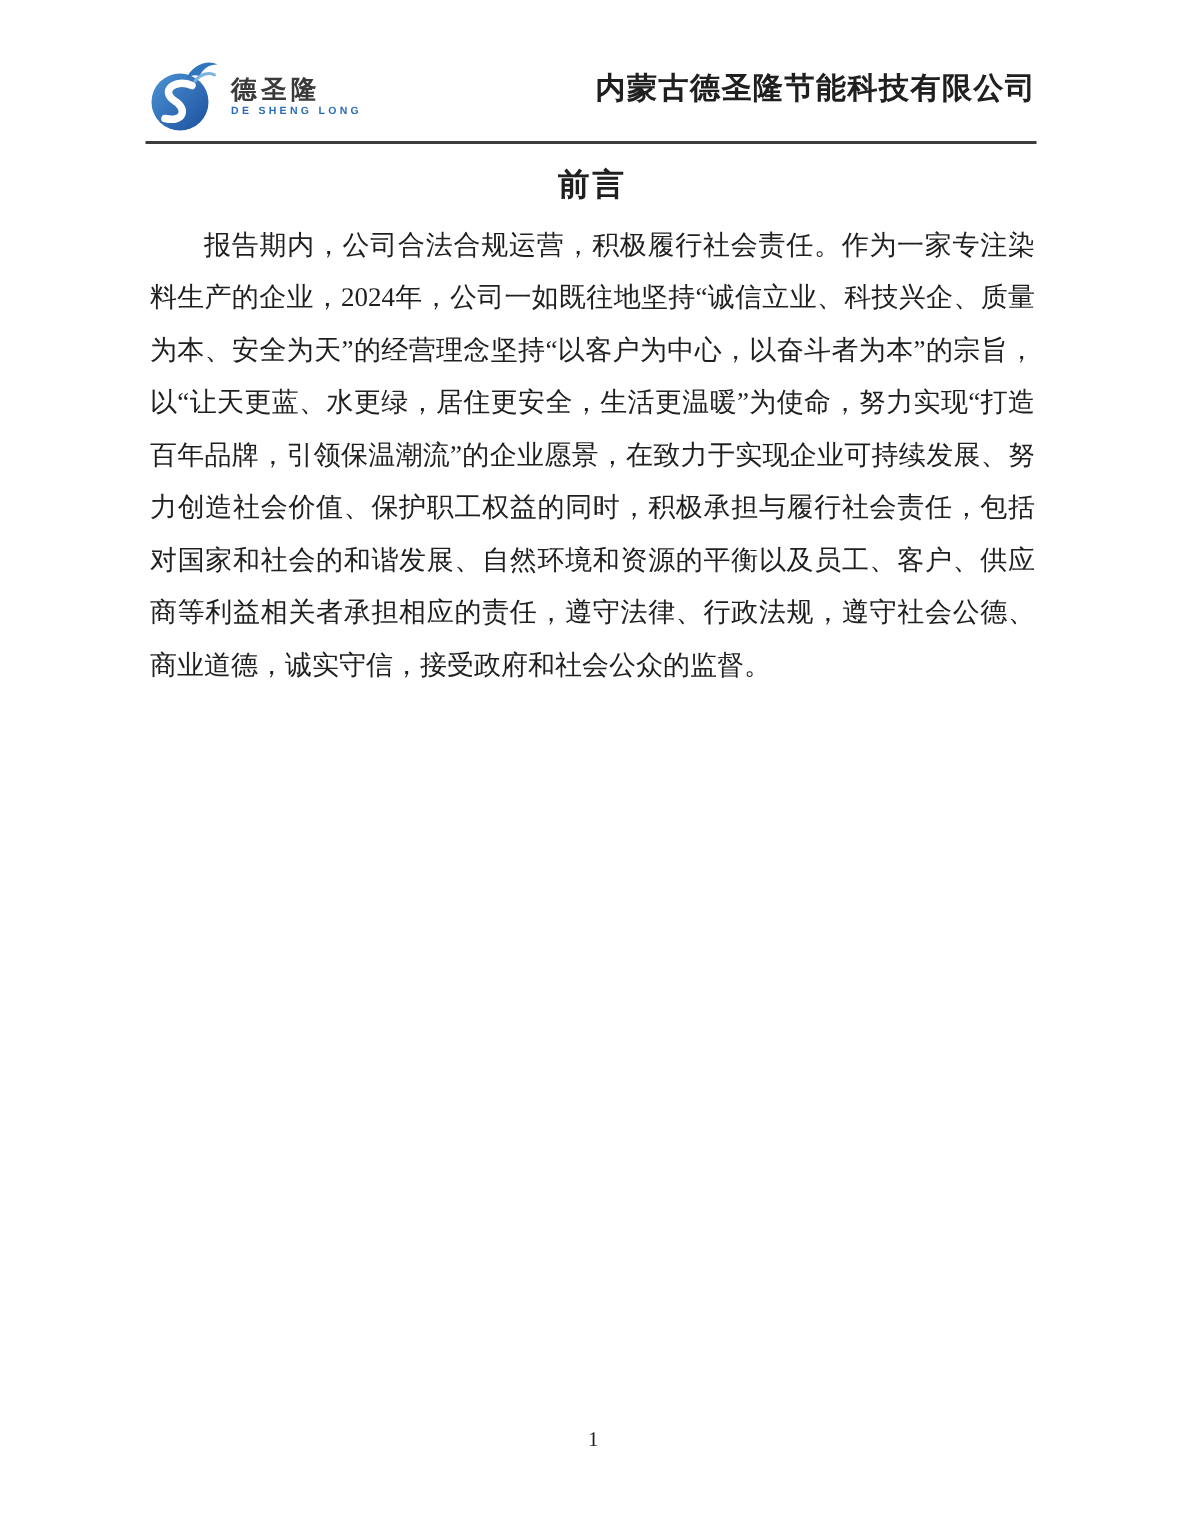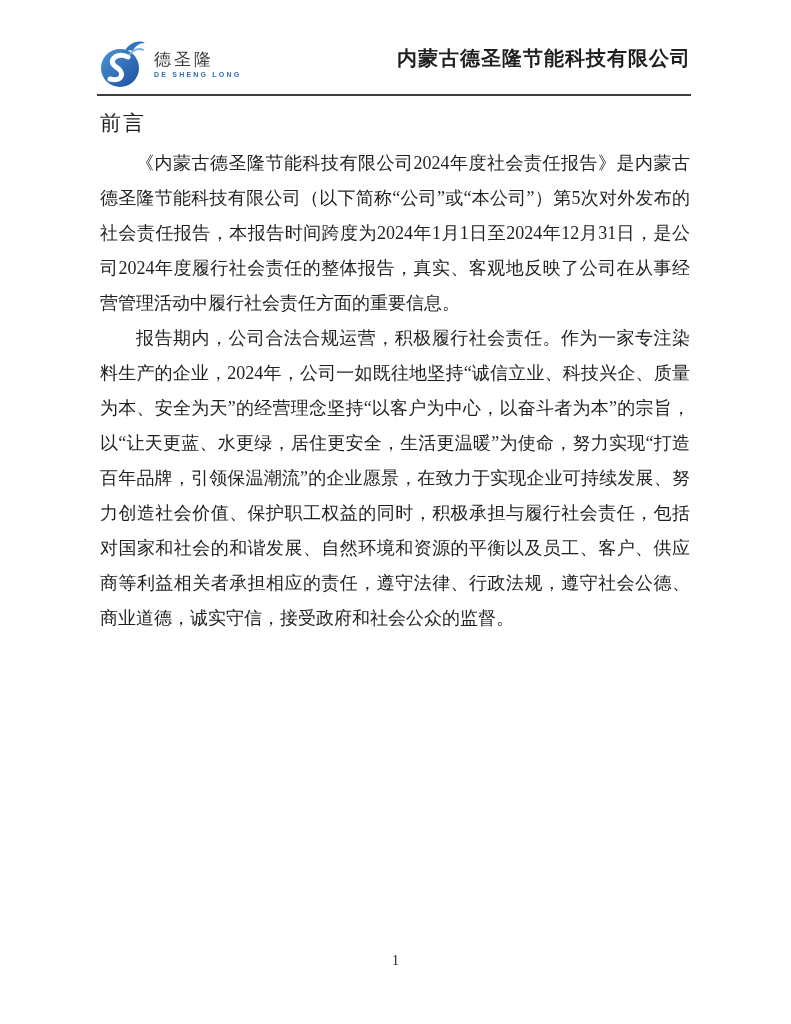--- a/index.html
+++ b/index.html
@@ -33,21 +33,21 @@
   .logo {
     display: flex;
     align-items: center;
     gap: 5px;
     padding-bottom: 3px;
   }
   .logo svg { display: block; }
   .logo-text { display: flex; flex-direction: column; line-height: 1; }
   .logo-cn {
     font-family: "Liberation Sans", "DejaVu Sans", sans-serif;
-    font-weight: normal;
+    font-weight: bold;
     font-size: 17px;
     color: #3a3a3a;
     letter-spacing: 3px;
     white-space: nowrap;
   }
   .logo-en {
     font-family: "Liberation Sans", "DejaVu Sans", sans-serif;
     font-weight: bold;
     font-size: 7px;
     color: #2a6db5;
@@ -63,22 +63,23 @@
     white-space: nowrap;
   }
   
   .content {
     position: absolute;
     top: 100px;
     left: 100px;
     right: 101px;
   }
   .doc-title {
+    text-align: center;
     font-size: 21px;
-    font-weight: normal;
+    font-weight: bold;
     letter-spacing: 2px;
     margin: 9px 0 9px 0;
   }
   .para {
     margin: 0;
     font-size: 18px;
     line-height: 35px;
     text-align: justify;
     text-indent: 2em;
     word-break: break-all;
@@ -123,21 +124,20 @@
       <div class="logo-text">
         <div class="logo-cn">德圣隆</div>
         <div class="logo-en">DE SHENG LONG</div>
       </div>
     </div>
     <div class="company-name">内蒙古德圣隆节能科技有限公司</div>
   </header>
 
   <main class="content">
     <h1 class="doc-title">前言</h1>
-    <p class="para">《内蒙古德圣隆节能科技有限公司2024年度社会责任报告》是内蒙古德圣隆节能科技有限公司（以下简称“公司”或“本公司”）第5次对外发布的社会责任报告，本报告时间跨度为2024年1月1日至2024年12月31日，是公司2024年度履行社会责任的整体报告，真实、客观地反映了公司在从事经营管理活动中履行社会责任方面的重要信息。</p>
     <p class="para">报告期内，公司合法合规运营，积极履行社会责任。作为一家专注染料生产的企业，2024年，公司一如既往地坚持“诚信立业、科技兴企、质量为本、安全为天”的经营理念坚持“以客户为中心，以奋斗者为本”的宗旨，以“让天更蓝、水更绿，居住更安全，生活更温暖”为使命，努力实现“打造百年品牌，引领保温潮流”的企业愿景，在致力于实现企业可持续发展、努力创造社会价值、保护职工权益的同时，积极承担与履行社会责任，包括对国家和社会的和谐发展、自然环境和资源的平衡以及员工、客户、供应商等利益相关者承担相应的责任，遵守法律、行政法规，遵守社会公德、商业道德，诚实守信，接受政府和社会公众的监督。</p>
   </main>
 
   <footer class="footer">
     <span class="page-number">1</span>
   </footer>
 
 </div>
 
 </body></html>

